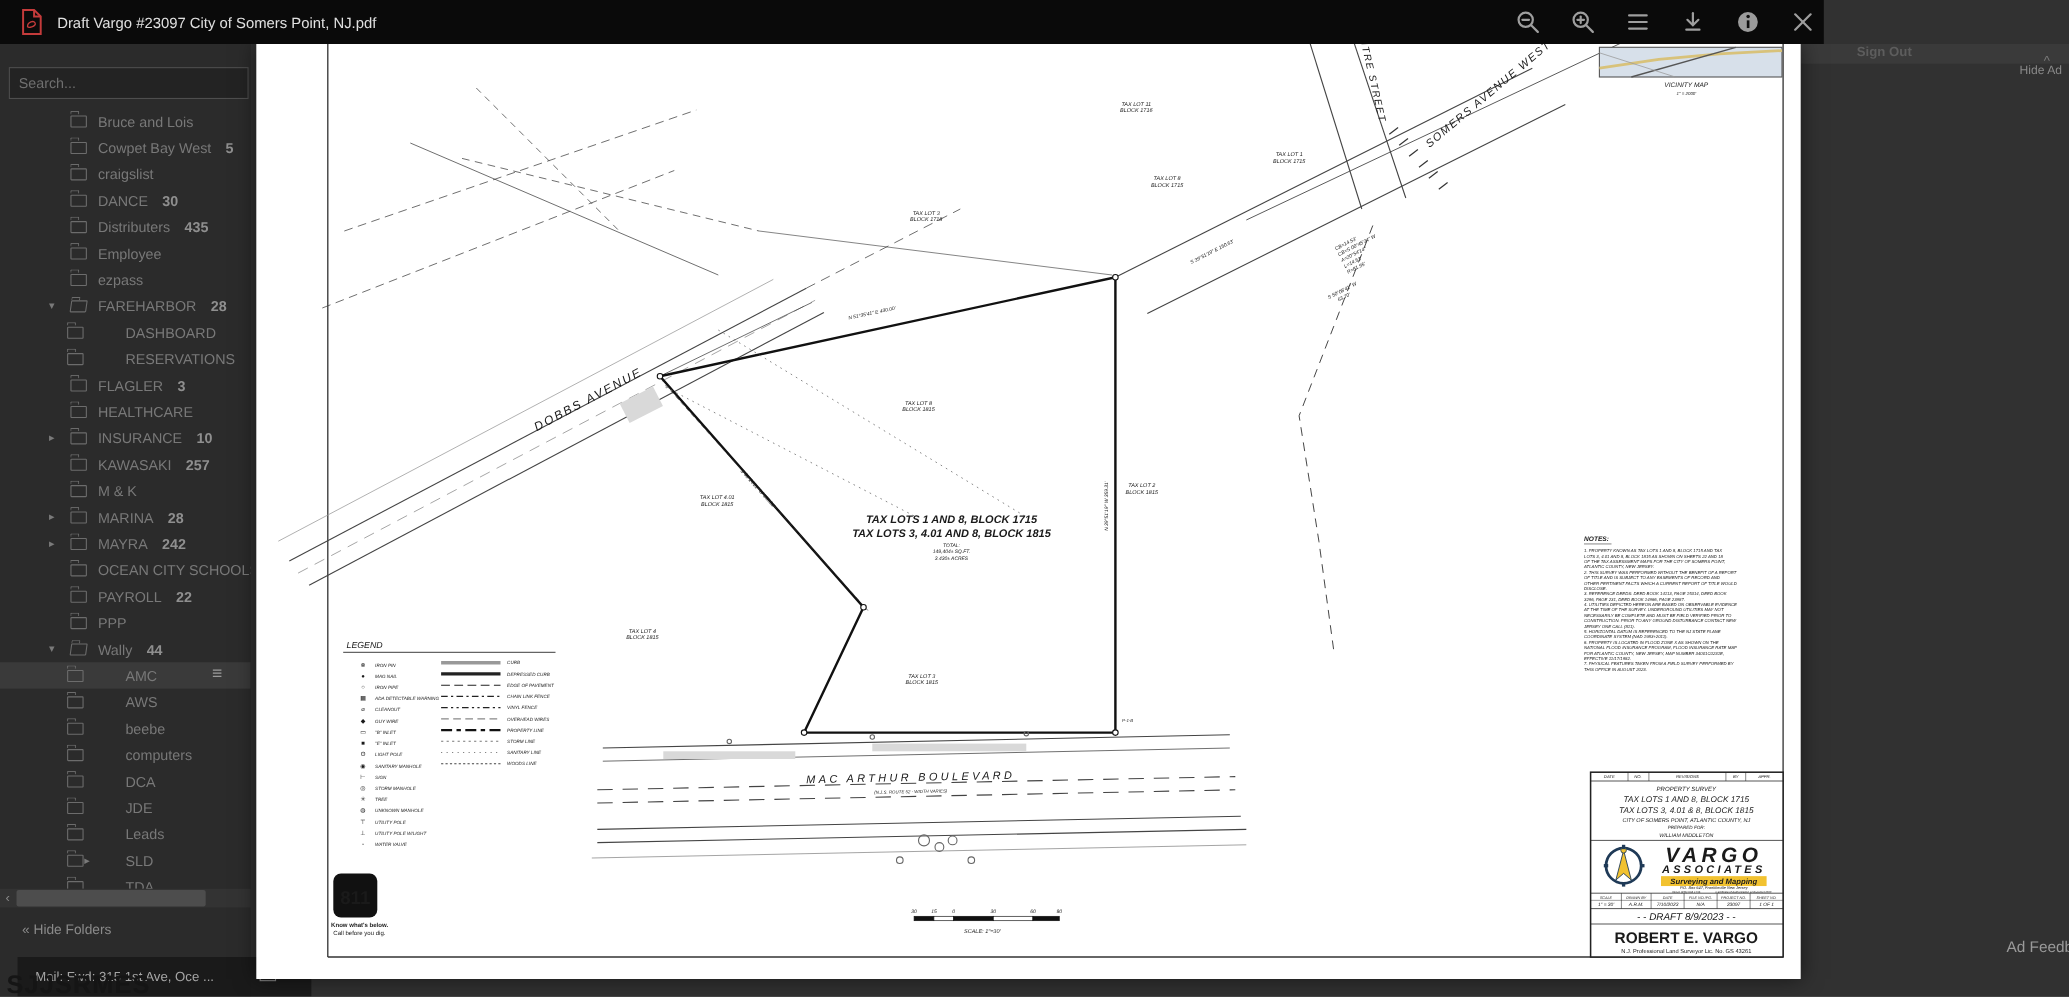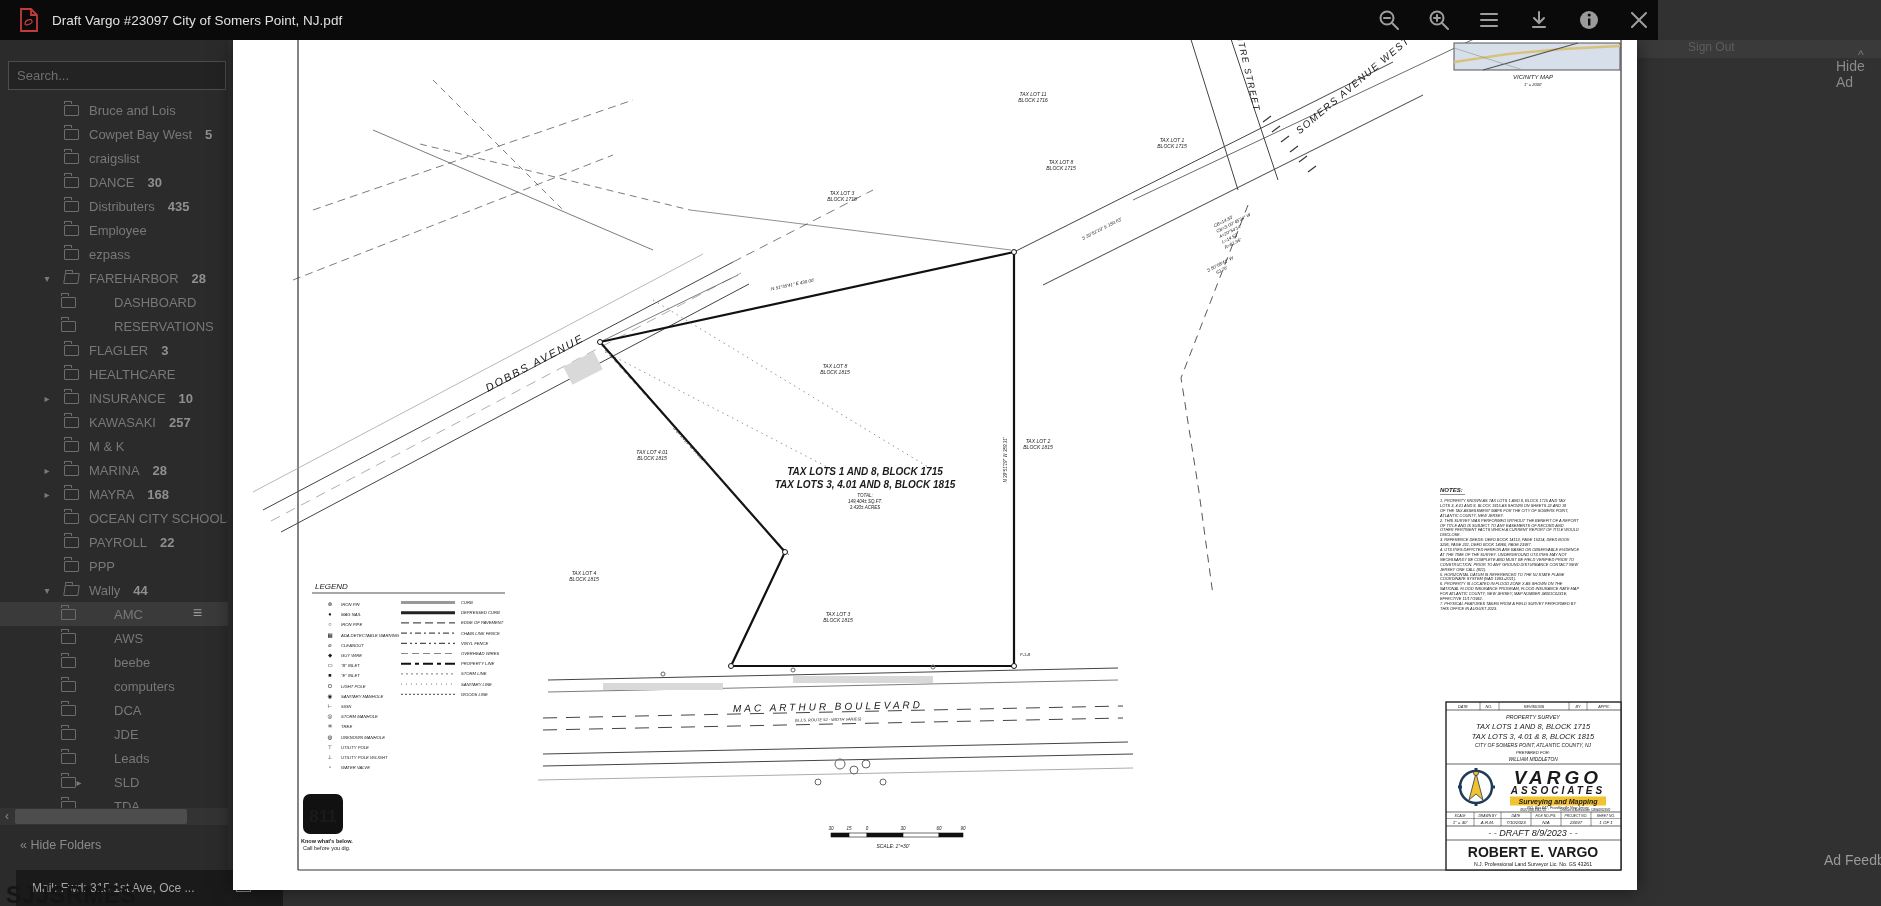--- a/index.html
+++ b/index.html
@@ -10,23 +10,23 @@
   .topbar{position:absolute;left:0;top:0;width:1658px;height:40px;background:#0a0a0a;
     display:flex;align-items:center;z-index:30;}
   .pdficon{margin-left:16px;width:26px;height:26px;flex:none;}
   .vtitle{color:#e0e0e0;font-size:13.5px;margin-left:10px;white-space:nowrap;}
   .tools{position:absolute;right:8px;top:0;height:40px;display:flex;align-items:center;gap:28px;}
   .tool{width:22px;height:22px;cursor:pointer;opacity:.85;}
   .tool svg{stroke:#b8b8b8;fill:none;stroke-width:2;stroke-linecap:round;}
 
   
   .rstrip{position:absolute;left:1637px;top:40px;width:244px;height:18px;background:#3a3a3a;}
-  .signout{position:absolute;left:1688px;top:40px;color:#5d5d5d;font-size:12px;}
+  .signout{position:absolute;left:1688px;top:40px;color:#5d5d5d;font-size:12px;font-weight:bold;}
   .caret{position:absolute;left:1858px;top:48px;color:#7c7c7c;font-size:12px;}
-  .hidead{position:absolute;left:1836px;top:58px;color:#8a8a8a;font-size:14px;}
+  .hidead{position:absolute;left:1836px;top:58px;color:#8a8a8a;font-size:11px;text-align:center;}
   .adfeed{position:absolute;left:1824px;top:852px;color:#9a9a9a;font-size:14px;white-space:nowrap;}
 
   
   .sidebar{position:absolute;left:0;top:40px;width:228px;height:866px;background:#2b2b2b;
     overflow:hidden;z-index:5;}
   .search{display:block;margin:21px 16px 0 8px;width:200px;height:27px;background:#232323;
     border:1px solid #4e4e4e;color:#9c9c9c;font-size:13px;padding:0 8px;outline:none;
     font-family:"Liberation Sans",sans-serif;}
   .search::placeholder{color:#6f6f6f;}
   .folders{position:absolute;left:0;top:58px;width:228px;height:710px;overflow:hidden;}
@@ -152,21 +152,21 @@
         <div class="frow lvl1">
           <span class="arr">▸</span>
           <span class="fico"></span>
           <span>MARINA</span>
           <span class="fcnt">28</span>
         </div>
         <div class="frow lvl1">
           <span class="arr">▸</span>
           <span class="fico"></span>
           <span>MAYRA</span>
-          <span class="fcnt">168</span>
+          <span class="fcnt">242</span>
         </div>
         <div class="frow lvl1">
           <span class="fico"></span>
           <span>OCEAN CITY SCHOOLS</span>
         </div>
         <div class="frow lvl1">
           <span class="fico"></span>
           <span>PAYROLL</span>
           <span class="fcnt">22</span>
         </div>

